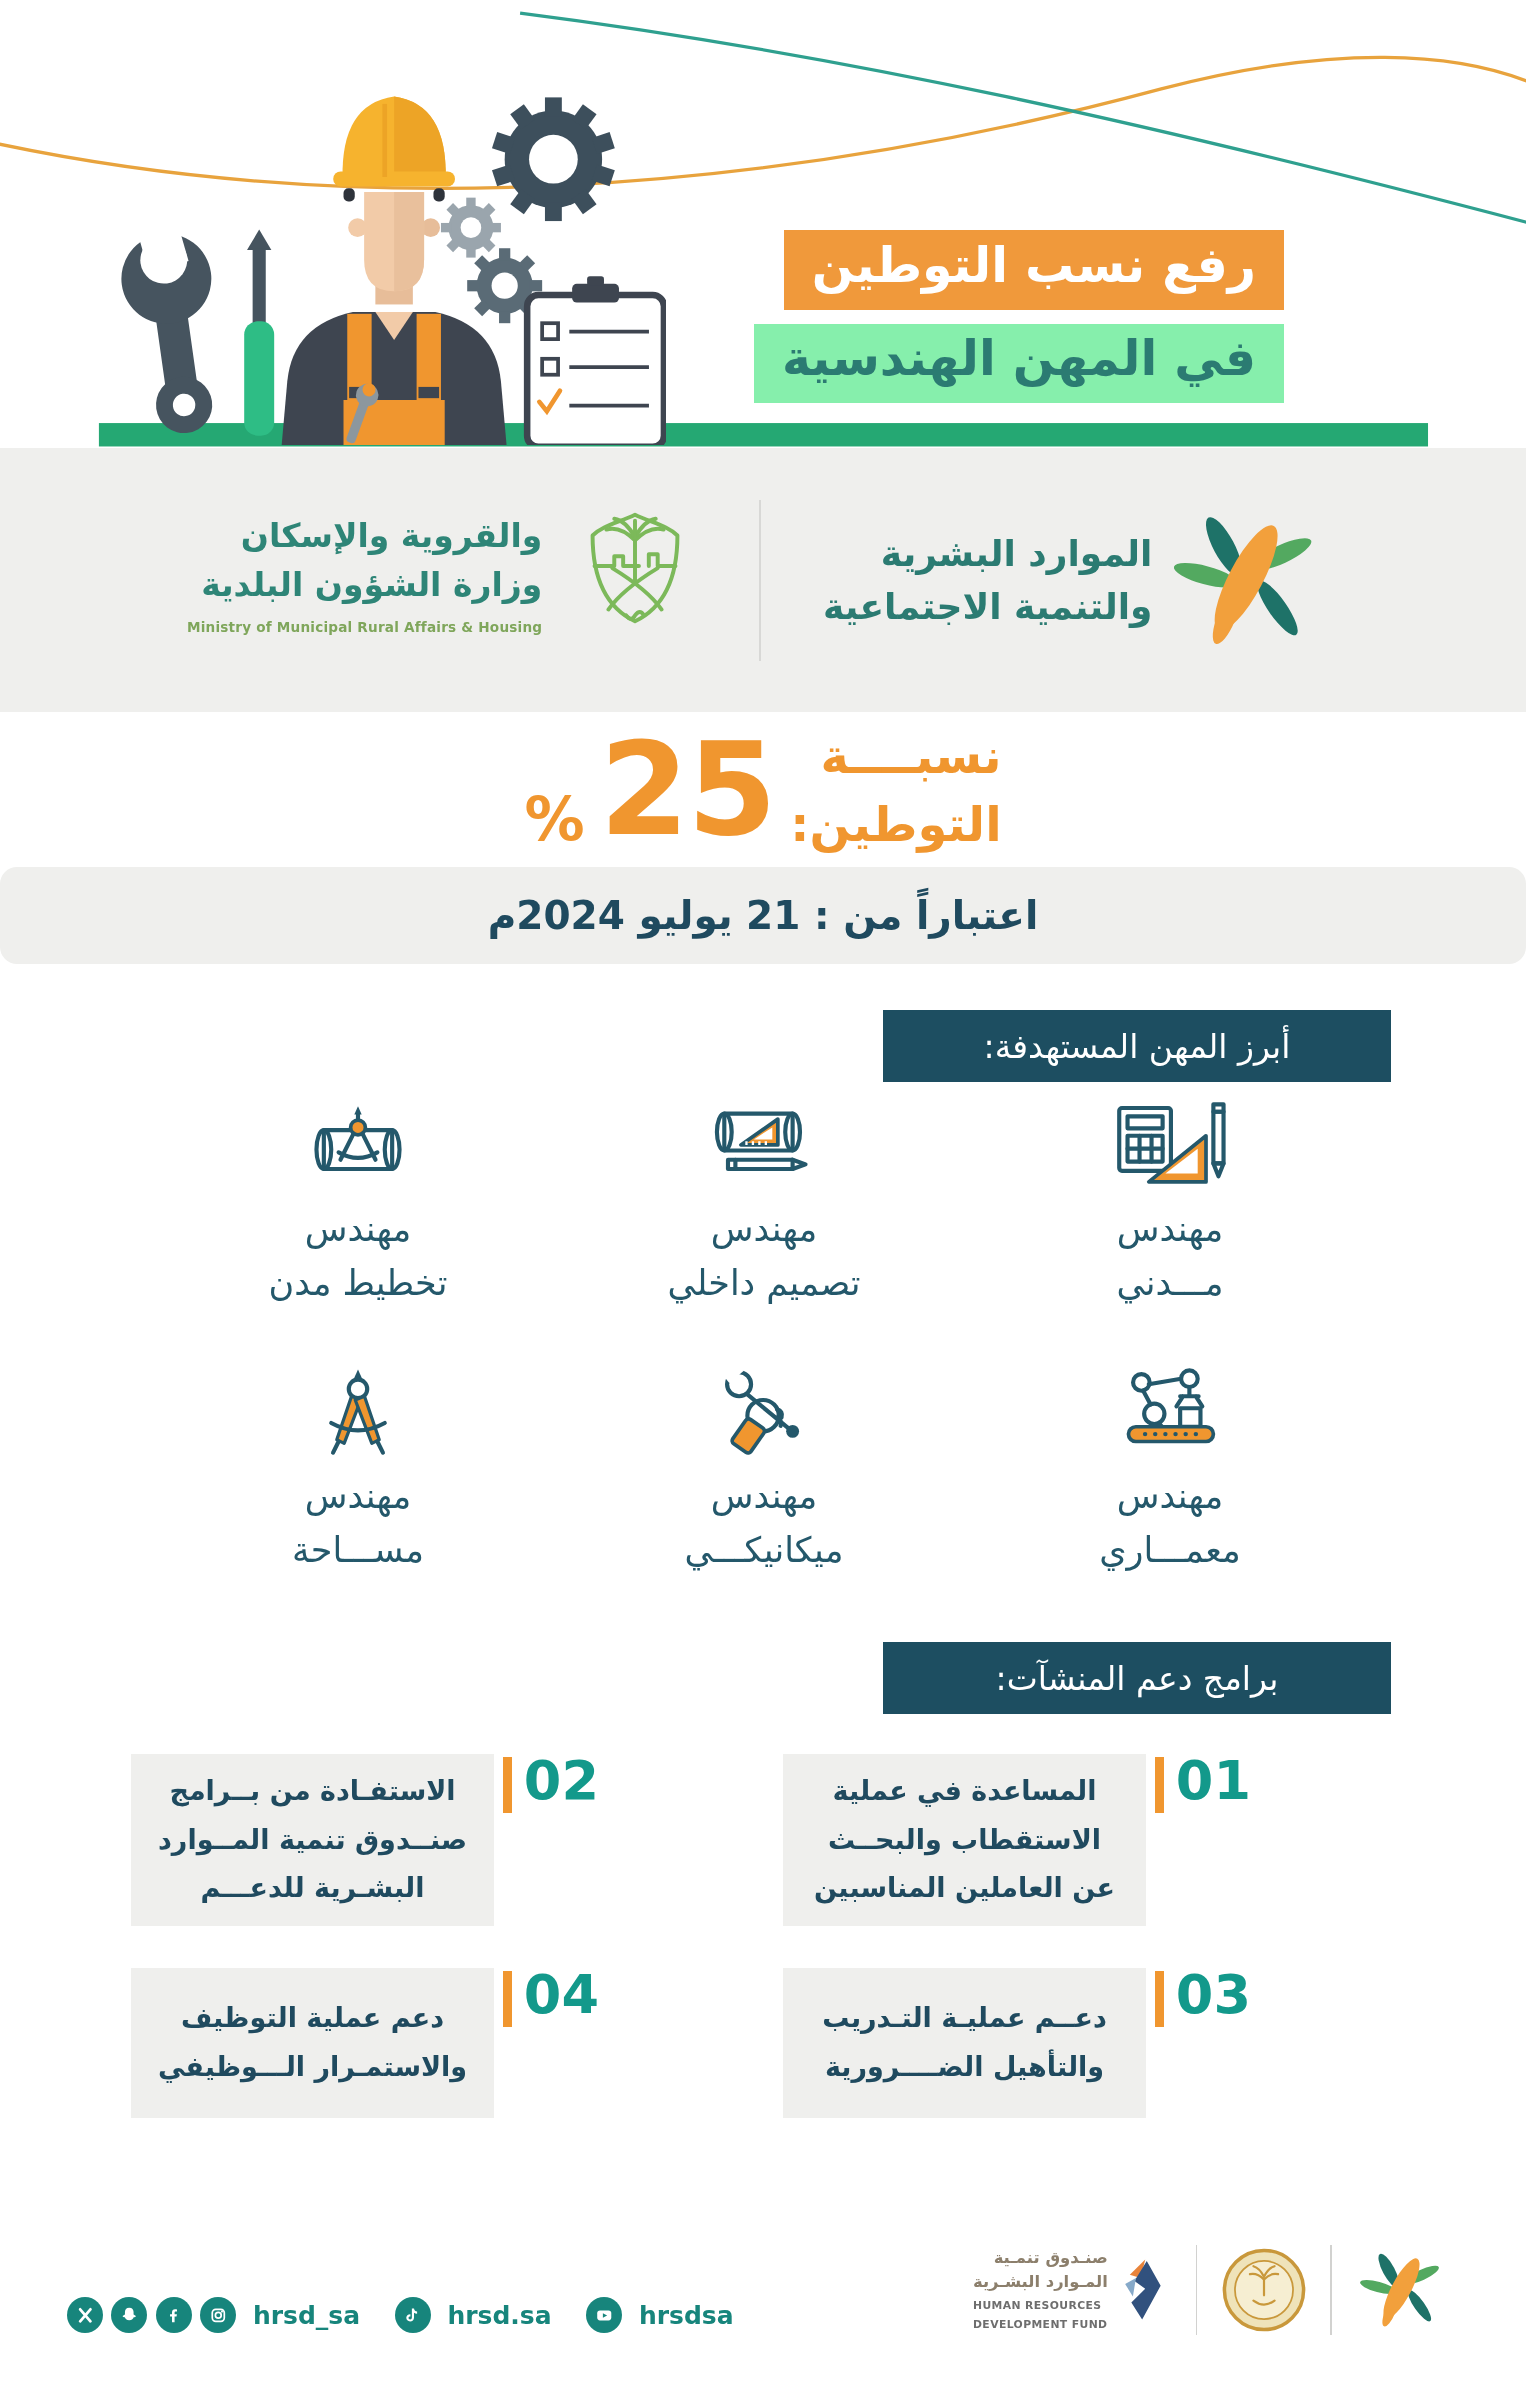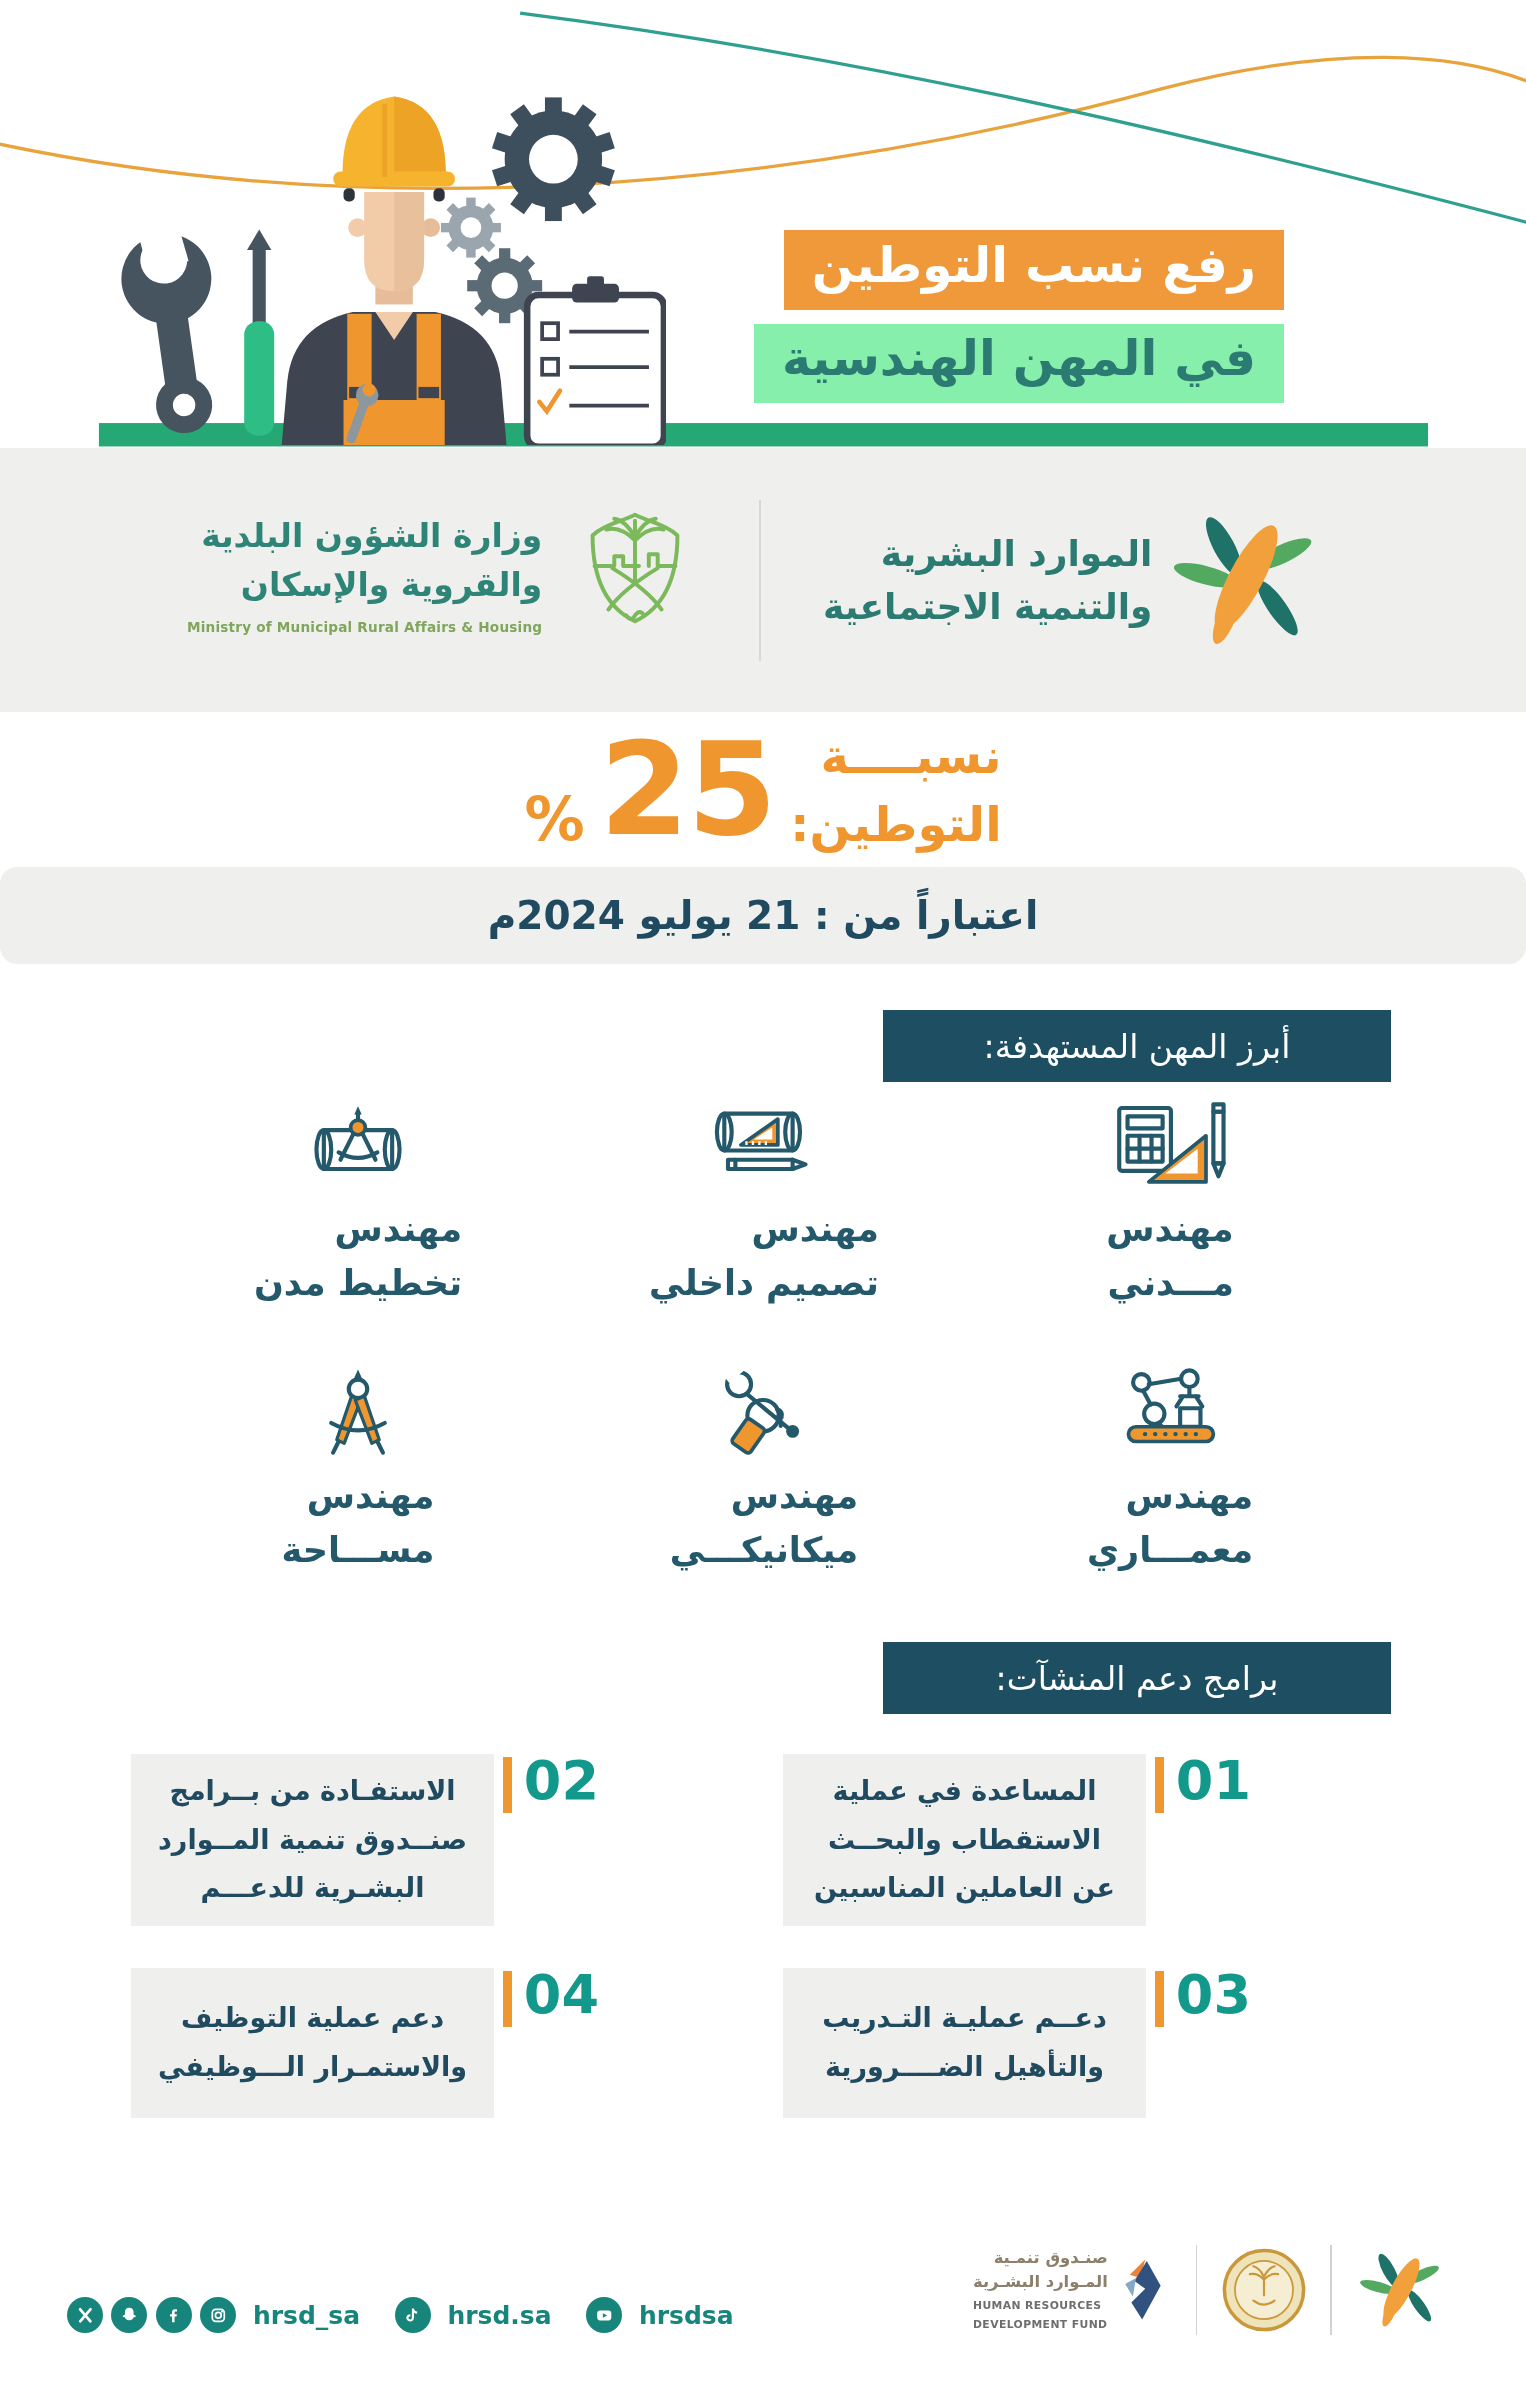--- a/index.html
+++ b/index.html
@@ -47,22 +47,22 @@
           display:flex;align-items:center;justify-content:center;font-size:33px;font-weight:normal;
           direction:rtl;z-index:2;}
   .banner1{top:1010px;}
   .banner2{top:1642px;}
 
   
   .prof-grid{position:absolute;top:1098px;left:155px;width:1218px;display:grid;
              grid-template-columns:repeat(3,1fr);row-gap:54px;direction:rtl;z-index:2;}
   .prof-item{display:flex;flex-direction:column;align-items:center;}
   .prof-icon{height:91px;display:flex;align-items:flex-end;justify-content:center;}
-  .prof-label{margin-top:13px;color:#24586B;font-weight:bold;font-size:35px;line-height:1.55;
-              direction:rtl;}
+  .prof-label{margin-top:13px;color:#24586B;font-weight:normal;font-size:35px;line-height:1.55;
+              text-align:center;direction:rtl;}
   .stk{fill:none;stroke:#24586B;stroke-width:4.5;stroke-linejoin:round;stroke-linecap:round;}
 
   
   .prog-grid{position:absolute;top:1754px;left:131px;width:1120px;display:grid;
              grid-template-columns:468px 468px;justify-content:space-between;row-gap:42px;
              direction:rtl;z-index:2;}
   .prog-item{direction:ltr;display:flex;align-items:flex-start;}
   .prog-box{width:379px;min-height:150px;background:#EFEFED;display:flex;align-items:center;
             justify-content:center;padding:13px 24px;box-sizing:border-box;}
   .prog-text{color:#1F4A5F;font-weight:bold;font-size:27px;line-height:1.8;text-align:center;direction:rtl;}
@@ -201,22 +201,22 @@
   </svg>
 
   <div class="titles">
     <div class="title-orange">رفع نسب التوطين</div>
     <div class="title-gray">في المهن الهندسية</div>
   </div>
 
   <div class="logos-band">
     <div class="ministry">
       <div class="ministry-text">
+        <div class="ministry-ar">والقروية والإسكان</div>
         <div class="ministry-ar">وزارة الشؤون البلدية</div>
-        <div class="ministry-ar">والقروية والإسكان</div>
         <div class="ministry-en">Ministry of Municipal Rural Affairs &amp; Housing</div>
       </div>
       <svg width="148" height="152" viewBox="0 0 150 150">
         <g fill="none" stroke="#7CB95A" stroke-width="4" stroke-linecap="round" stroke-linejoin="round">
           <path d="M75,16 C58,24 42,27 32,37 C32,80 46,110 75,124 C104,110 118,80 118,37 C108,27 92,24 75,16 Z"></path>
           <path d="M75,42 v40"></path>
           <path d="M75,42 q-15,-15 -29,-11"></path>
           <path d="M75,42 q15,-15 29,-11"></path>
           <path d="M75,39 q-9,-17 -21,-19"></path>
           <path d="M75,39 q9,-17 21,-19"></path>

